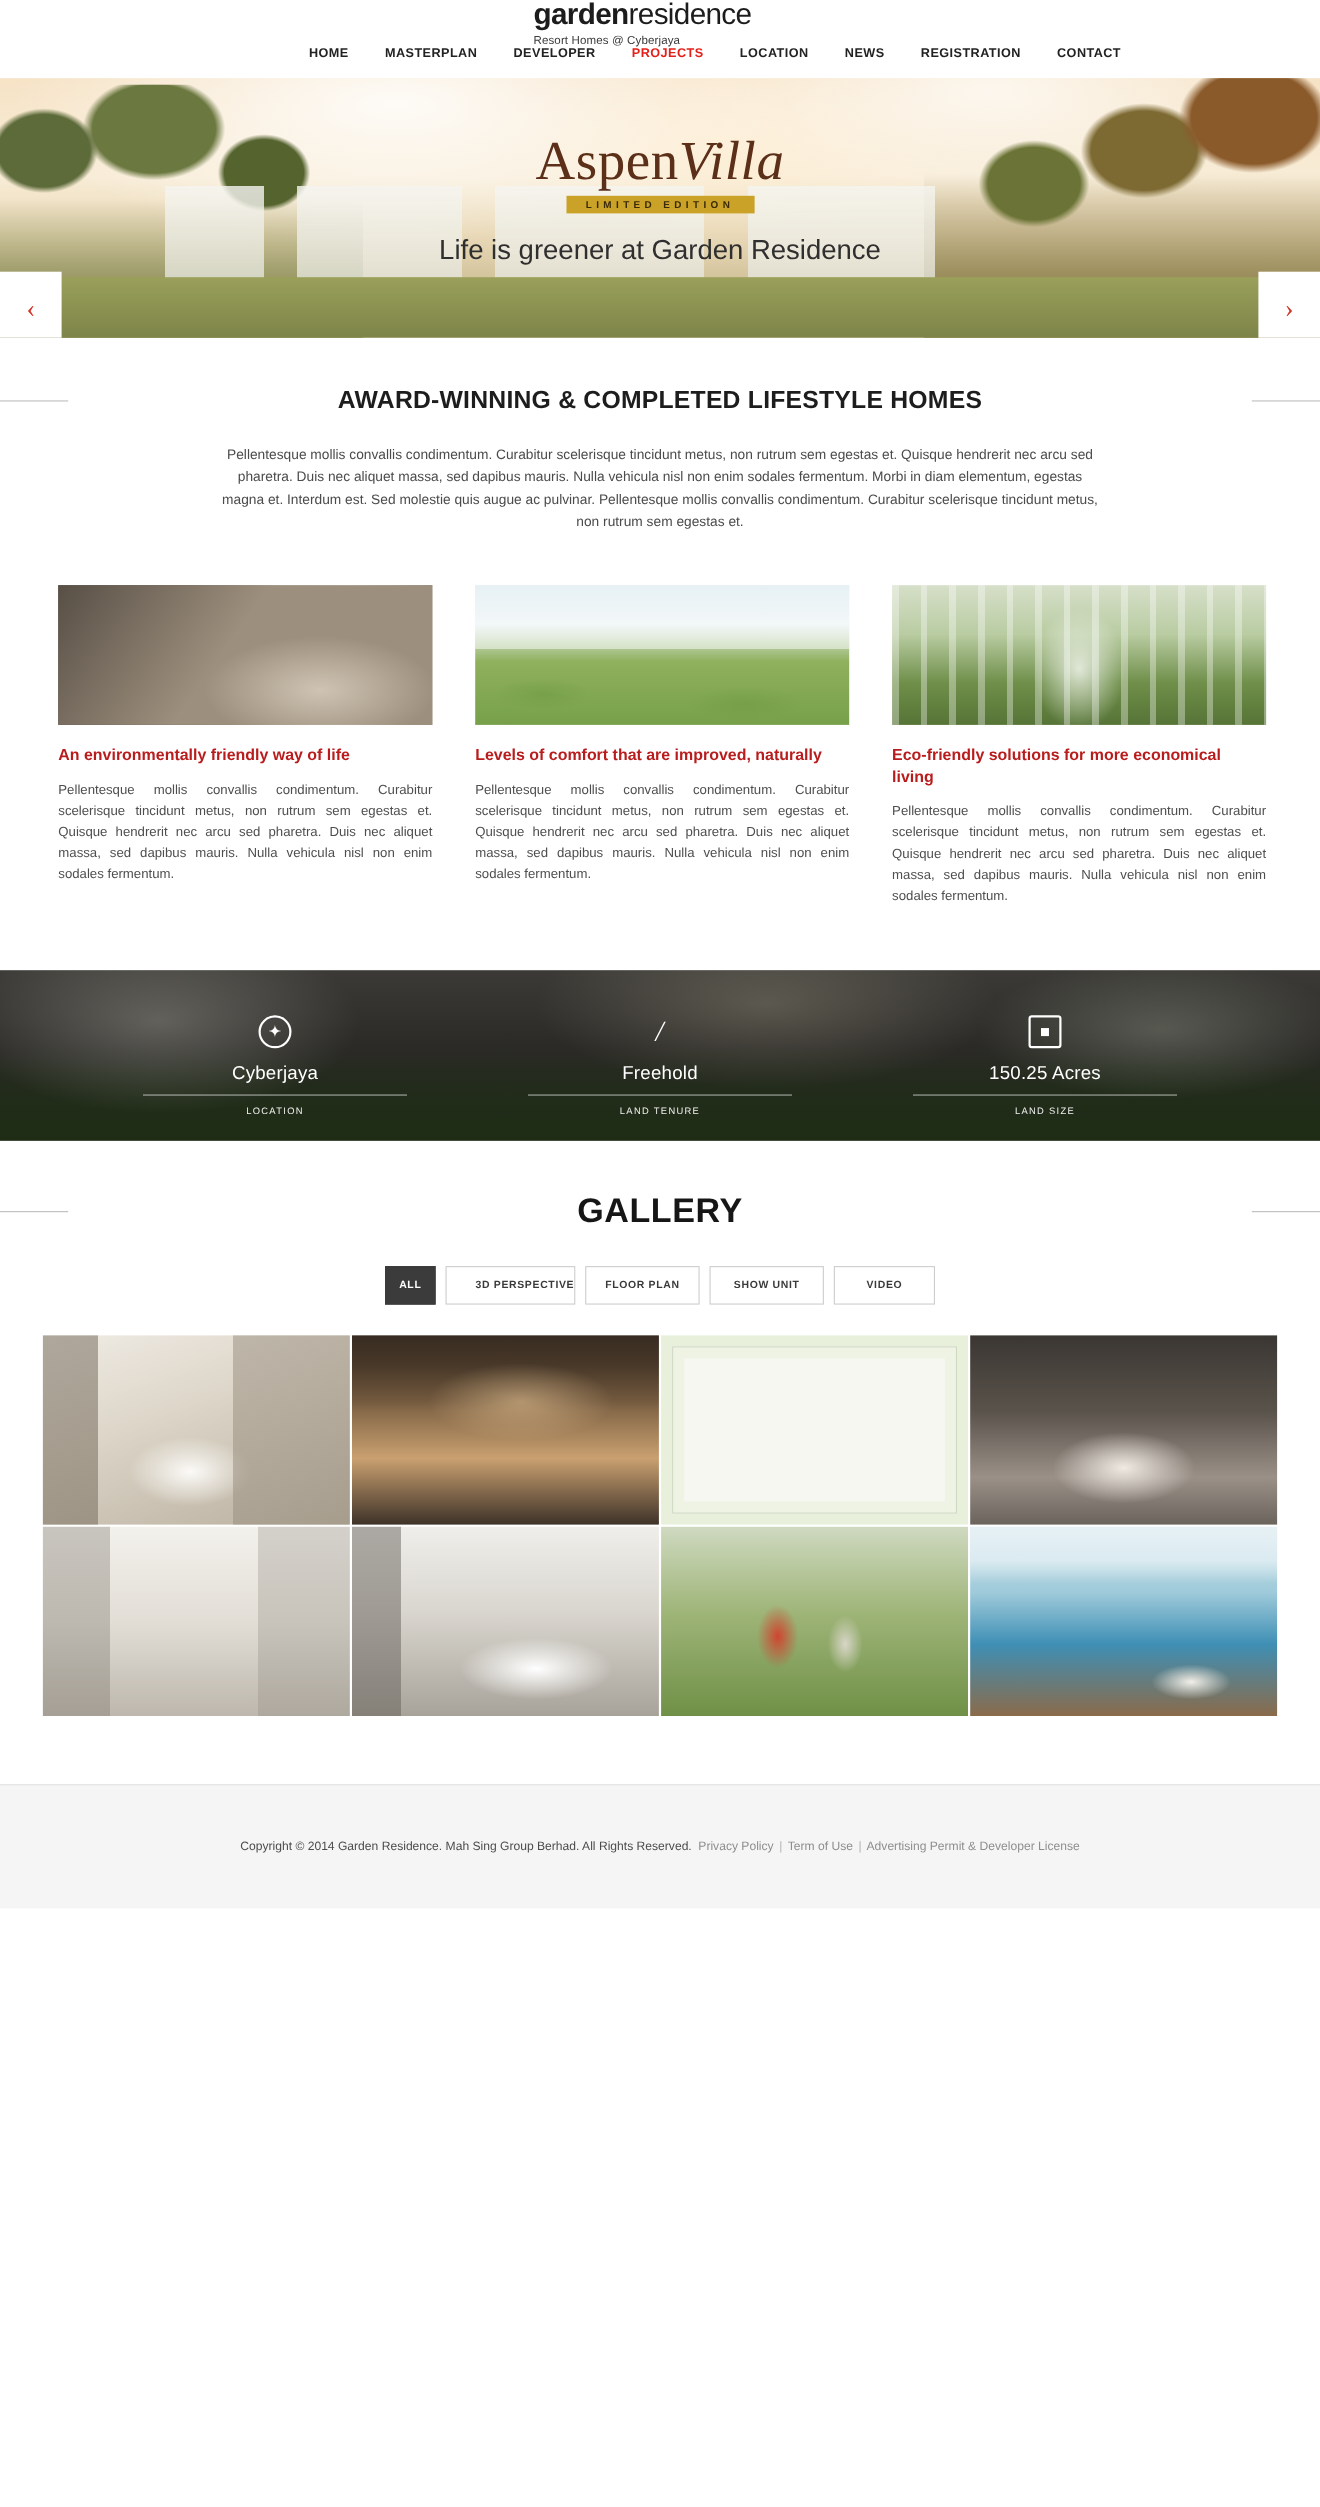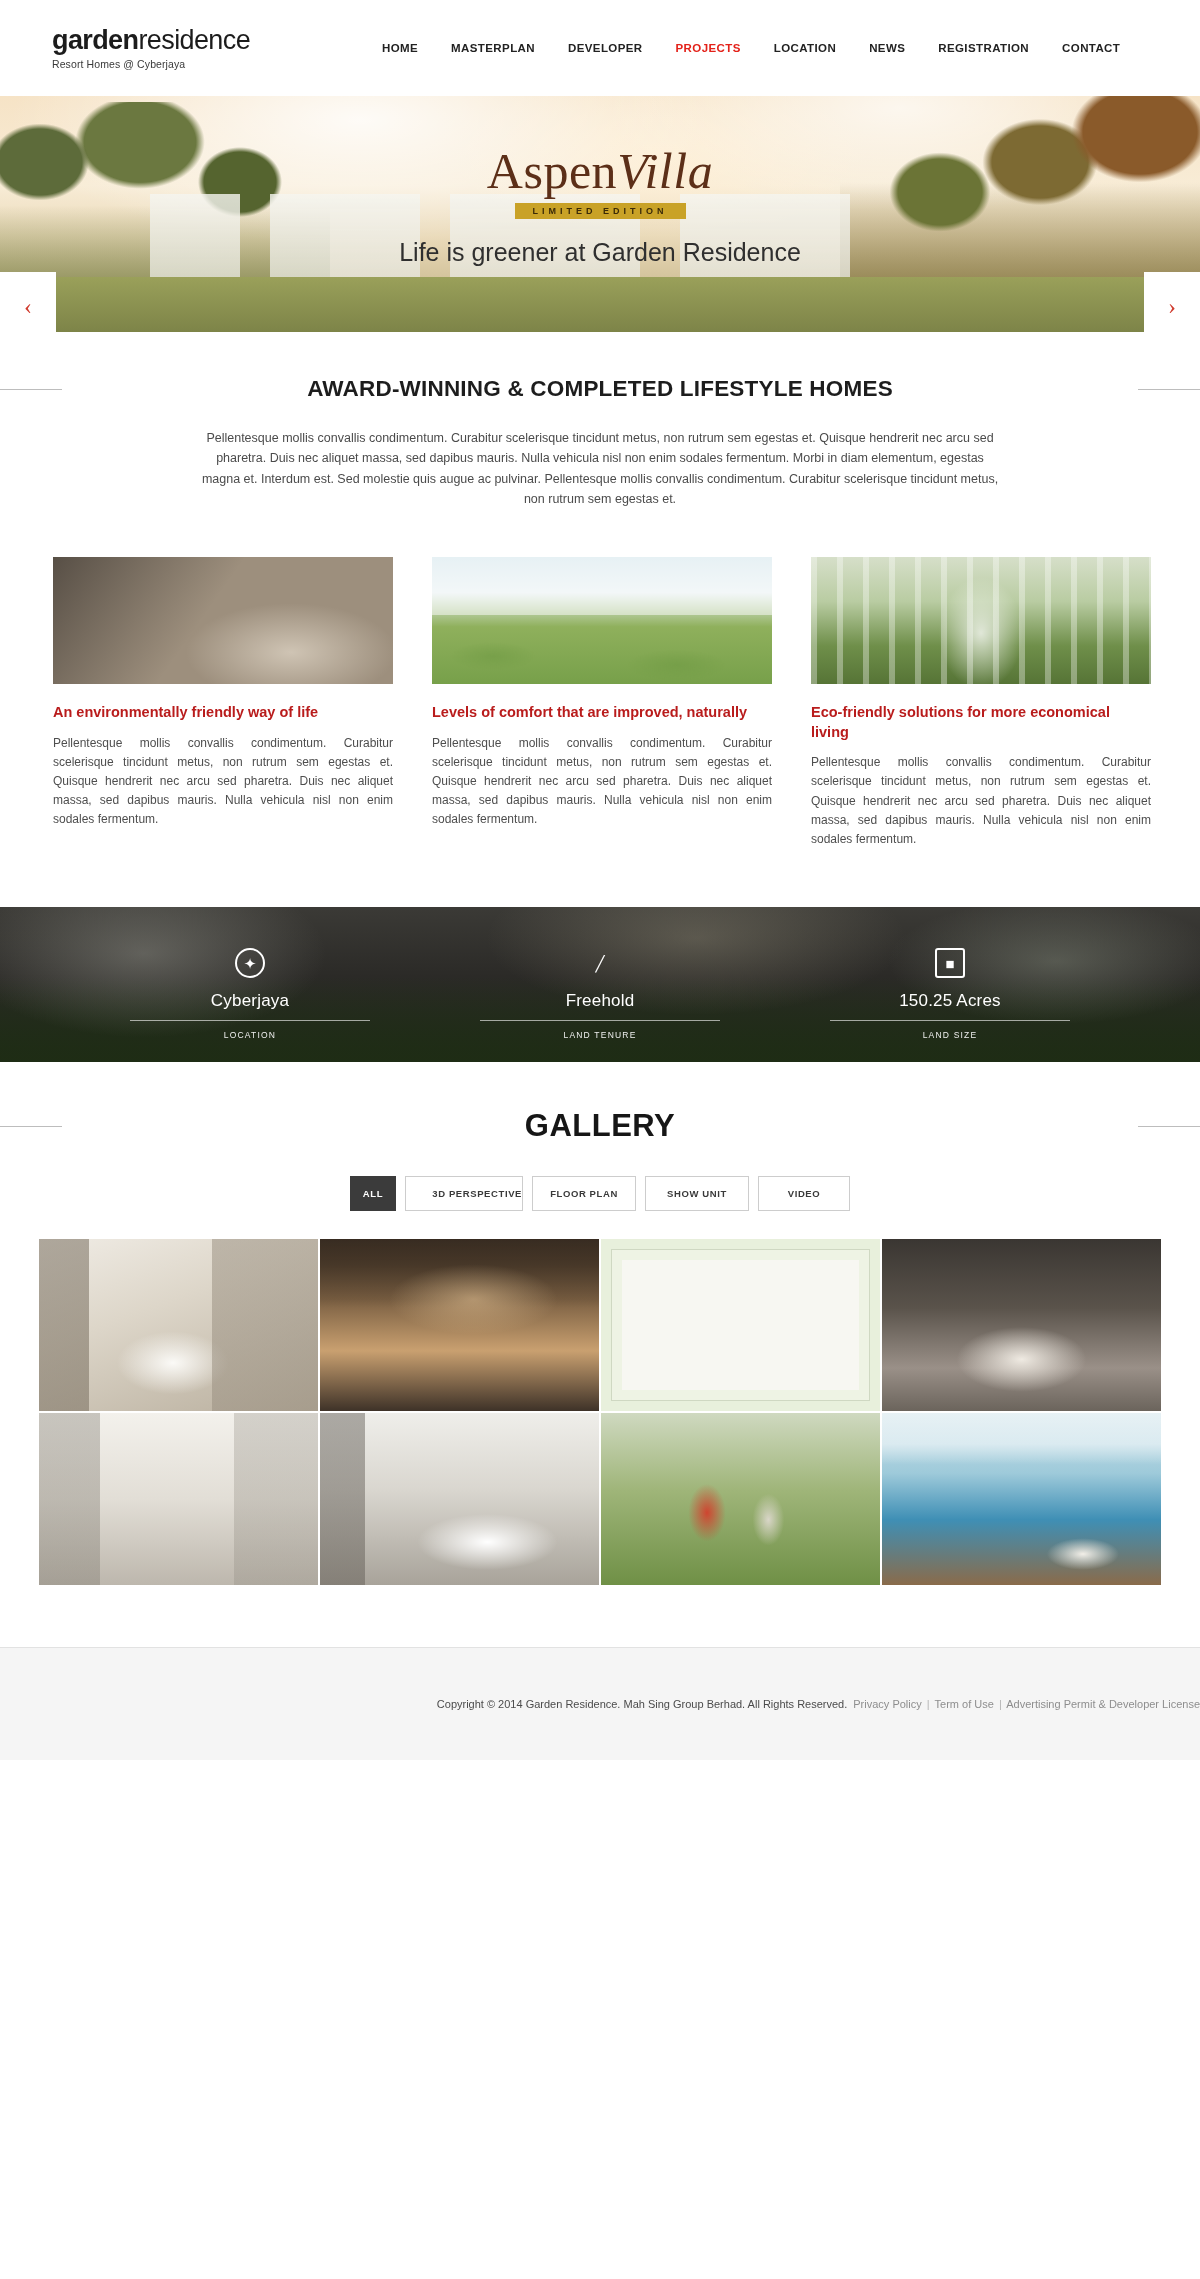--- a/index.html
+++ b/index.html
@@ -12,27 +12,28 @@
   .page {
     width: 1200px;
     min-height: 2279px;
     position: relative;
     background: #fff;
     overflow: hidden;
   }
 
   
   .header {
-    height: 96px;
+    height: 71px;
     background: #ffffff;
     display: flex;
     align-items: center;
     padding: 0 52px;
     position: relative;
     z-index: 5;
+    flex-direction: column;
   }
   .logo { width: 230px; }
   .logo-main {
     font-size: 27px;
     letter-spacing: -0.6px;
     color: #1c1c1c;
     line-height: 1;
   }
   .logo-main b { font-weight: bold; }
   .logo-main span { font-weight: normal; }
@@ -369,21 +370,21 @@
       radial-gradient(ellipse 50px 22px at 72% 82%, #f2efe8, rgba(255,255,255,0) 72%); }
 
   
   .footer-space { height: 62px; }
   .footer {
     border-top: 1px solid #e2e2e2;
     background: #f5f5f5;
     height: 113px;
     display: flex;
     align-items: center;
-    justify-content: flex-end;
+    justify-content: center;
   }
   .footer-inner {
     font-size: 11px;
     color: #4b4b4b;
     display: flex;
     align-items: center;
     gap: 6px;
   }
   .footer-links { color: #8e8e8e; }
   .footer-links a { color: #8e8e8e; text-decoration: none; }

